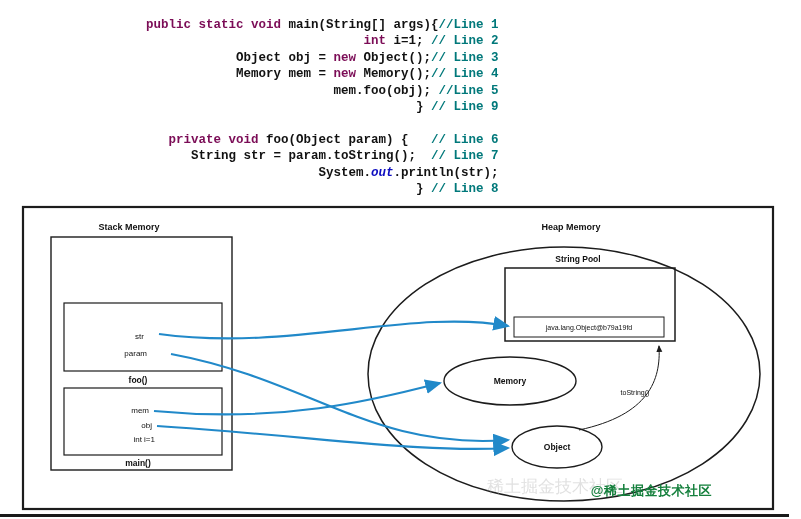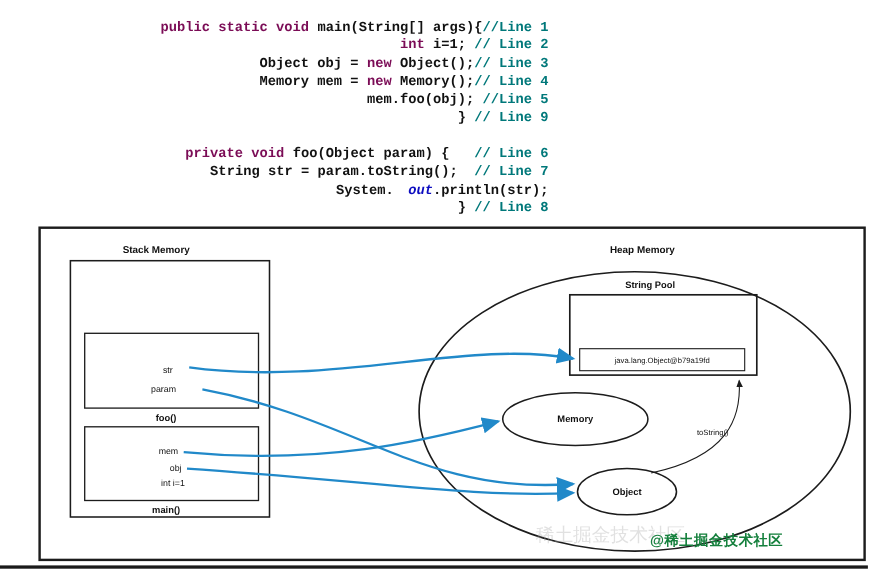--- a/index.html
+++ b/index.html
@@ -17,23 +17,23 @@
     font-size:12.5px;
     line-height:16.4px;
     font-weight:bold;
     white-space:pre;
     color:#111;
     text-align:right;
   }
   .seg-kw { color:#7b0c56; }
   .seg-pl { color:#111111; }
   .seg-cm { color:#00787a; }
-  .seg-fd { color:#0d0dc0; font-style:italic;margin-left:13px; }
+  .seg-fd { color:#0d0dc0; font-style:italic; }
 
-  .diagram-wrap { position:absolute; left:34px; top:205px; }
+  .diagram-wrap { position:absolute; left:21px; top:205px; }
 
   svg .box   { fill:none; stroke:#1c1c1c; }
   svg .blue  { fill:none; stroke:#2189c9; stroke-width:2.1; }
   svg .thin  { fill:none; stroke:#1c1c1c; stroke-width:1; }
 
   .t-title { font:bold 9px "Liberation Sans", sans-serif; fill:#111; }
   .t-frame { font:bold 8.5px "Liberation Sans", sans-serif; fill:#111; }
   .t-var   { font:8px "Liberation Sans", sans-serif; fill:#111; }
   .t-small { font:7px "Liberation Sans", sans-serif; fill:#111; }
 

